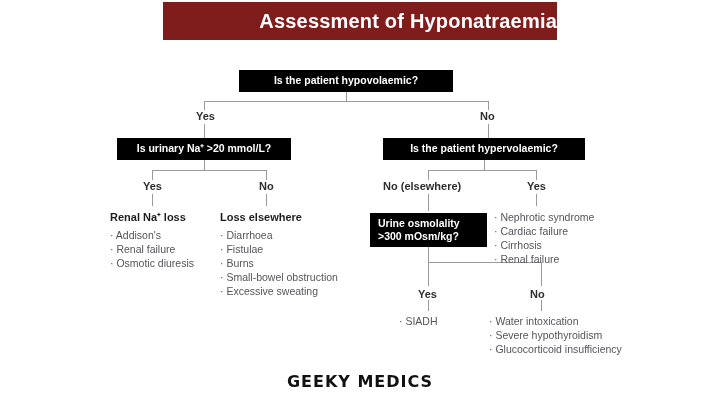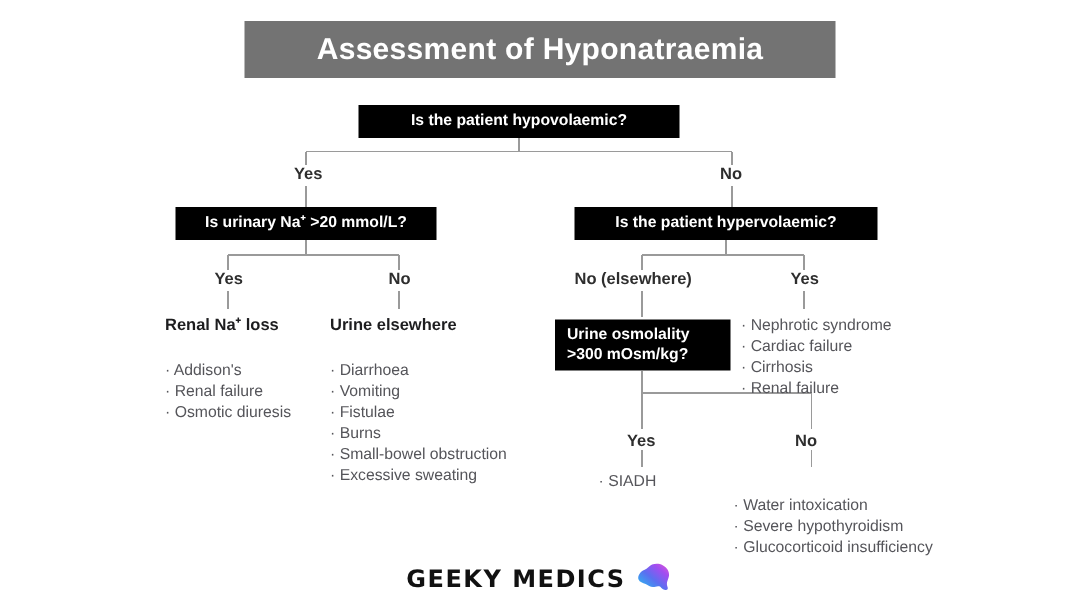--- a/index.html
+++ b/index.html
@@ -27,27 +27,27 @@
     top: 0;
     width: 720px;
     height: 404px;
     pointer-events: none;
   }
 
   
   .title-bar {
     position: absolute;
     left: 163px;
-    top: 14px;
+    top: 2px;
     width: 394px;
     height: 38px;
-    background: #737373;
+    background: #7f1d1d;
     display: flex;
     align-items: center;
-    justify-content: center;
+    justify-content: flex-end;
   }
   .title-bar span {
     color: #ffffff;
     font-size: 20px;
     font-weight: bold;
     letter-spacing: 0.2px;
     white-space: nowrap;
   }
 
   
@@ -104,46 +104,47 @@
     font-size: 10.5px;
     line-height: 14px;
     color: #55555a;
     white-space: nowrap;
   }
   .list-group .list-heading {
     display: block;
     font-weight: bold;
     color: #1d1d1f;
     font-size: 11px;
-    margin-bottom: 16px;
+    margin-bottom: 4px;
   }
   .list-group .list-item {
     display: block;
     white-space: nowrap;
   }
   .list-group .bullet { color: #55555a; }
 
   #list-renal-na   { left: 110px; top: 210px; width: 110px; }
   #list-elsewhere  { left: 220px; top: 210px; width: 126px; white-space: normal; }
   #list-elsewhere .list-item { white-space: normal; }
   #list-hypervol   { left: 494px; top: 210px; width: 140px; }
   #list-siadh      { left: 399px; top: 314px; width: 90px; }
-  #list-osm-no     { left: 489px; top: 330px; width: 180px; }
+  #list-osm-no     { left: 489px; top: 314px; width: 180px; }
 
   
   .brand {
     position: absolute;
     left: 0;
     top: 372px;
     width: 720px;
     height: 26px;
     display: flex;
     align-items: center;
     justify-content: center;
     gap: 8px;
+    flex-direction: column;
   }
   .brand-text {
     font-size: 16px;
     font-weight: bold;
     letter-spacing: 1px;
     color: #111111;
     font-family: "DejaVu Sans", sans-serif;
   }
   .brand-logo {
     width: 24px;
@@ -222,23 +223,22 @@
   <div class="edge-label" id="lbl-osm-no">No</div>
 
   <div class="list-group" id="list-renal-na">
       <span class="list-heading">Renal Na⁺ loss</span>
       <span class="list-item"><span class="bullet">· </span>Addison's</span>
       <span class="list-item"><span class="bullet">· </span>Renal failure</span>
       <span class="list-item"><span class="bullet">· </span>Osmotic diuresis</span>
     </div>
 
   <div class="list-group" id="list-elsewhere">
-      <span class="list-heading">Urine elsewhere</span>
+      <span class="list-heading">Loss elsewhere</span>
       <span class="list-item"><span class="bullet">· </span>Diarrhoea</span>
-      <span class="list-item"><span class="bullet">· </span>Vomiting</span>
       <span class="list-item"><span class="bullet">· </span>Fistulae</span>
       <span class="list-item"><span class="bullet">· </span>Burns</span>
       <span class="list-item"><span class="bullet">· </span>Small-bowel obstruction</span>
       <span class="list-item"><span class="bullet">· </span>Excessive sweating</span>
     </div>
 
   <div class="list-group" id="list-hypervol">
       <span class="list-item"><span class="bullet">· </span>Nephrotic syndrome</span>
       <span class="list-item"><span class="bullet">· </span>Cardiac failure</span>
       <span class="list-item"><span class="bullet">· </span>Cirrhosis</span>

